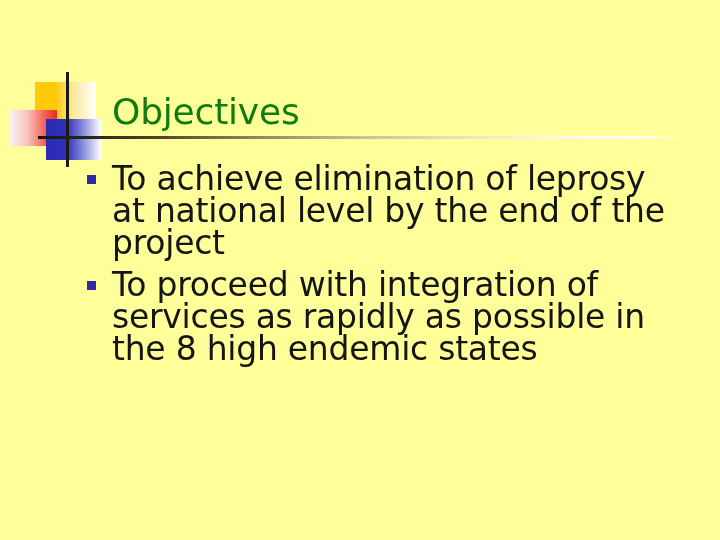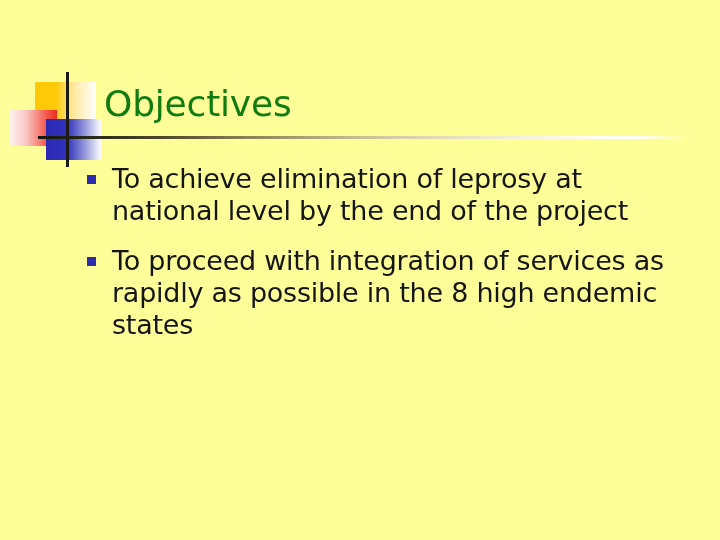--- a/index.html
+++ b/index.html
@@ -93,45 +93,45 @@
   #title {
     position: absolute;
     left: 96px;
     top: 76px;
     font-family: "DejaVu Sans", sans-serif;
     font-size: 36px;
     font-weight: normal;
     color: #107c10;
     letter-spacing: -0.2px;
     line-height: 1.12;
-    margin: 8px;
+    margin: 16px;
     white-space: nowrap;
   }
 
   
   #bullets {
     position: absolute;
     left: 86px;
     top: 163px;
     width: 600px;
   }
 
   .bullet-item {
     position: relative;
     padding-left: 26px;
     margin: 0 0 6px 0;
     font-family: "DejaVu Sans", sans-serif;
-    font-size: 27px;
+    font-size: 33px;
     line-height: 32px;
     color: #151515;
     letter-spacing: -0.25px;
   }
 
   .bullet-item.spaced {
-    margin-top: 18px;
+    margin-top: 10px;
   }
 
   .bullet-marker {
     position: absolute;
     left: 1px;
     top: 12px;
     width: 9px;
     height: 9px;
     background: #2b2bac;
   }

